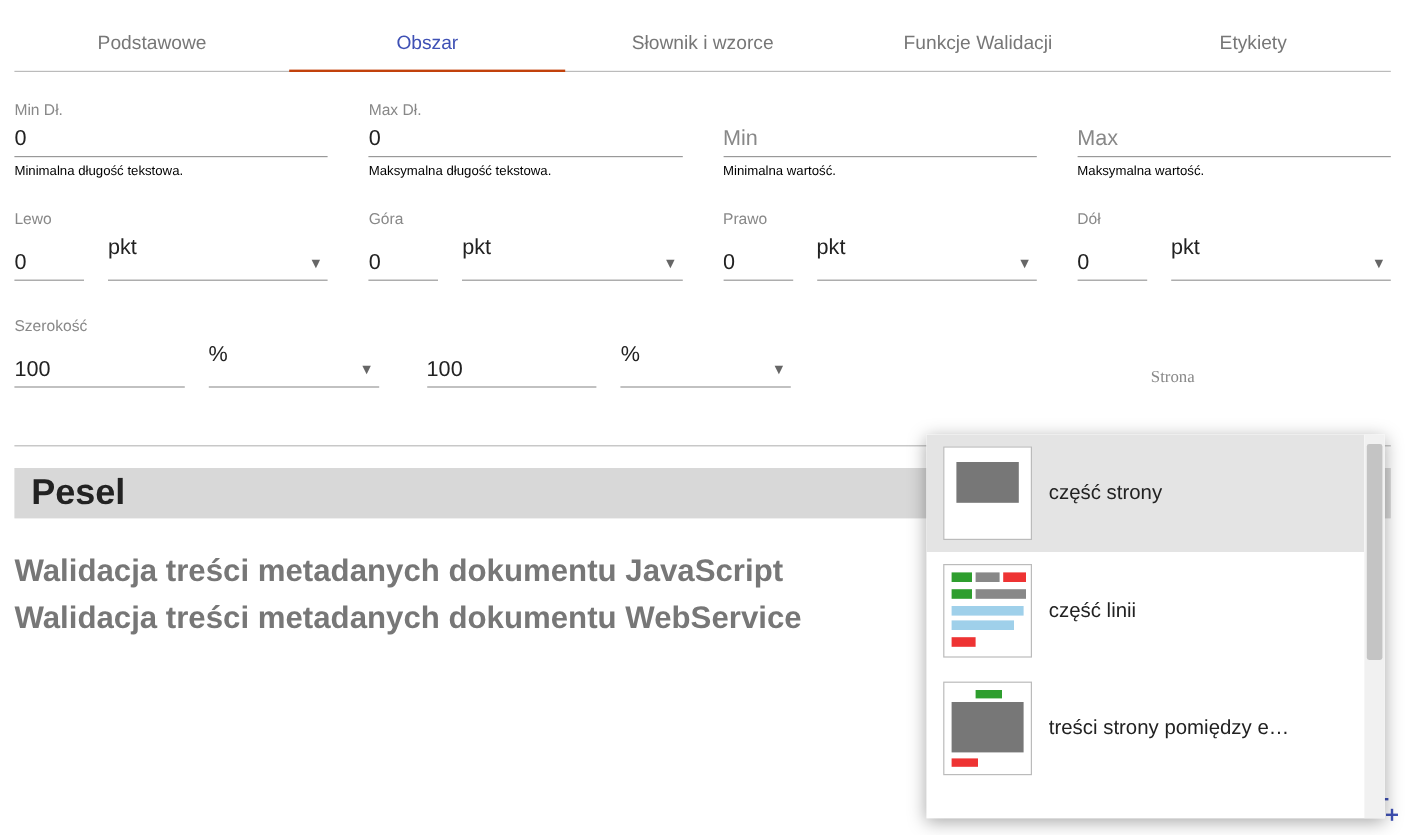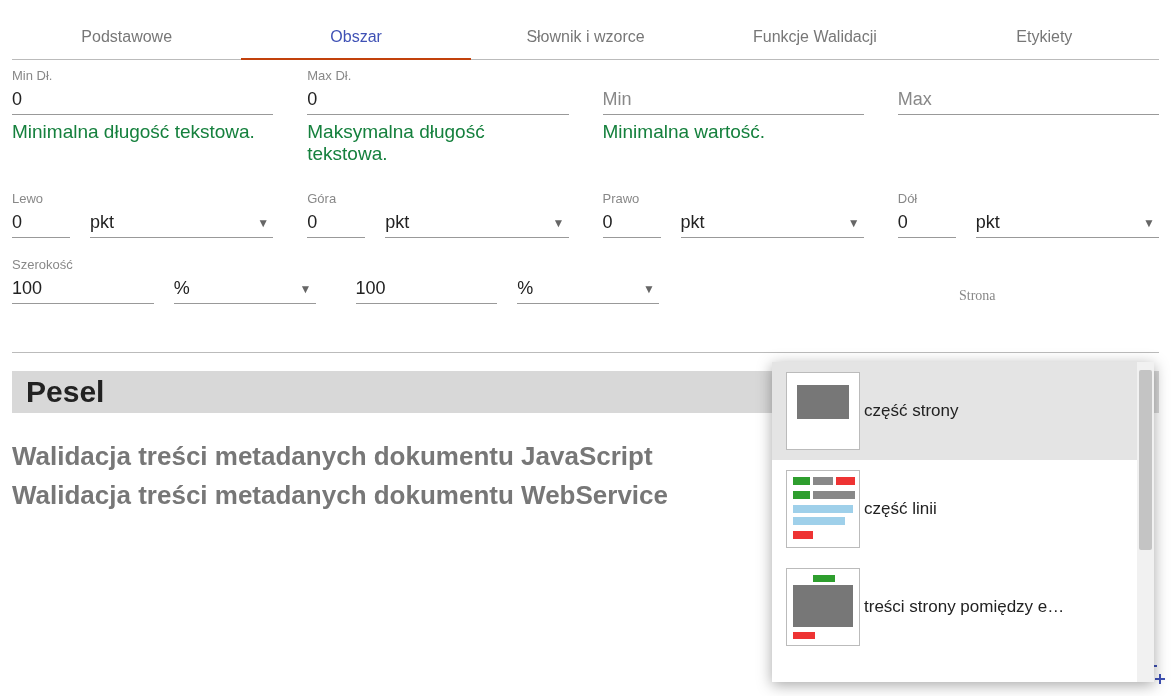--- a/index.html
+++ b/index.html
@@ -33,58 +33,58 @@
     color: #3f51b5;
     border-bottom: 2px solid #c2410c;
     margin-bottom: -1px;
   }
 
   .form-grid {
     display: grid;
     grid-template-columns: repeat(4, 1fr);
     column-gap: 34px;
     row-gap: 26px;
-    margin-top: 8px;
+    margin-top: 24px;
   }
   .field { display: flex; flex-direction: column; }
   .fld-label { font-size: 13px; color: #888; }
   .fld-input {
     border: none;
     border-bottom: 1px solid #999;
     font-size: 18px;
     padding: 6px 0 4px 0;
     color: #222;
     background: transparent;
     width: 100%;
   }
   .fld-input::placeholder { color: #888; font-size: 18px; }
-  .fld-help { font-size: 19px; color: #15803d; margin-top: 6px; }
+  .fld-help { font-size: 11px; color: #000000; margin-top: 6px; }
 
   .pair { display: flex; gap: 20px; align-items: flex-end; }
   .pair .num { flex: 0 0 58px; }
   .pair .sel { flex: 1; }
 
   .sel-wrap { position: relative; }
   .sel-display {
     border-bottom: 1px solid #999;
-    padding: 6px 24px 4px 0;
+    padding: 6px 24px 16px 0;
     font-size: 18px;
     color: #222;
     cursor: pointer;
   }
   .sel-caret {
     position: absolute; right: 4px; bottom: 8px;
     font-size: 12px; color: #666;
   }
 
   .width-row {
     display: grid;
     grid-template-columns: 1fr 1fr 220px 200px;
     column-gap: 40px;
-    margin-top: 19px;
+    margin-top: 30px;
     align-items: end;
   }
   .wh-field { display: flex; flex-direction: column; }
   .wh-pair { display: flex; gap: 20px; align-items: flex-end; }
   .wh-pair .num-col { flex: 1; }
   .wh-pair .unit-col { flex: 1; }
 
   .hr { border: none; border-top: 1px solid #bbb; margin-top: 48px; }
 
   .big-heading { font-size: 26px; font-weight: 600; color: #777; margin-top: 28px; }
@@ -98,21 +98,21 @@
     background: #fff;
     box-shadow: 0 3px 14px rgba(0,0,0,0.35);
     overflow: hidden;
     z-index: 50;
     display: flex;
   }
   .dd-list { flex: 1; overflow: hidden; }
   .dd-item {
     display: flex;
     align-items: center;
-    gap: 4px;
+    gap: 14px;
     padding: 10px 14px;
     font-size: 17px;
     color: #222;
     cursor: pointer;
     white-space: nowrap;
     overflow: hidden;
     text-overflow: ellipsis;
   }
   .dd-item.selected { background: #e4e4e4; }
   .dd-scroll { width: 17px; background: #f1f1f1; position: relative; }
@@ -180,20 +180,21 @@
       <span class="fld-help">Maksymalna długość tekstowa.</span>
     </div>
     <div class="field">
       <span class="fld-label">&nbsp;</span>
       <input class="fld-input" placeholder="Min" style="">
       <span class="fld-help">Minimalna wartość.</span>
     </div>
     <div class="field">
       <span class="fld-label">&nbsp;</span>
       <input class="fld-input" placeholder="Max" style="">
+      <span class="fld-help">Maksymalna wartość.</span>
     </div>
 
     <div class="field">
       <span class="fld-label">Lewo</span>
       <div class="pair">
         <div class="num"><input class="fld-input" value="0" style=""></div>
         <div class="sel sel-wrap">
           <div class="sel-display">pkt</div>
           <span class="sel-caret">▼</span>
         </div>

